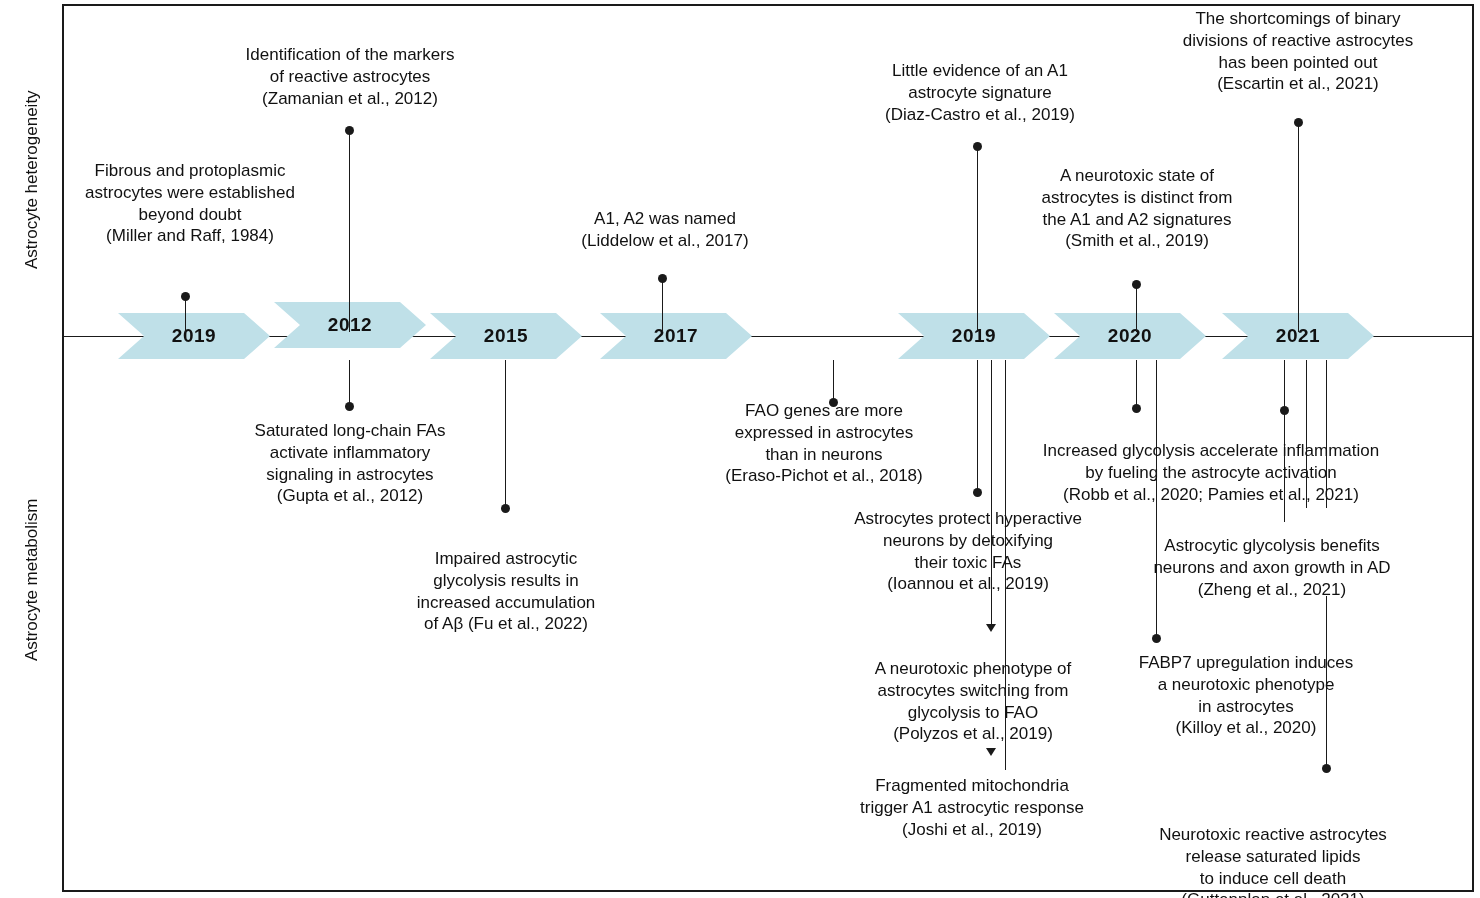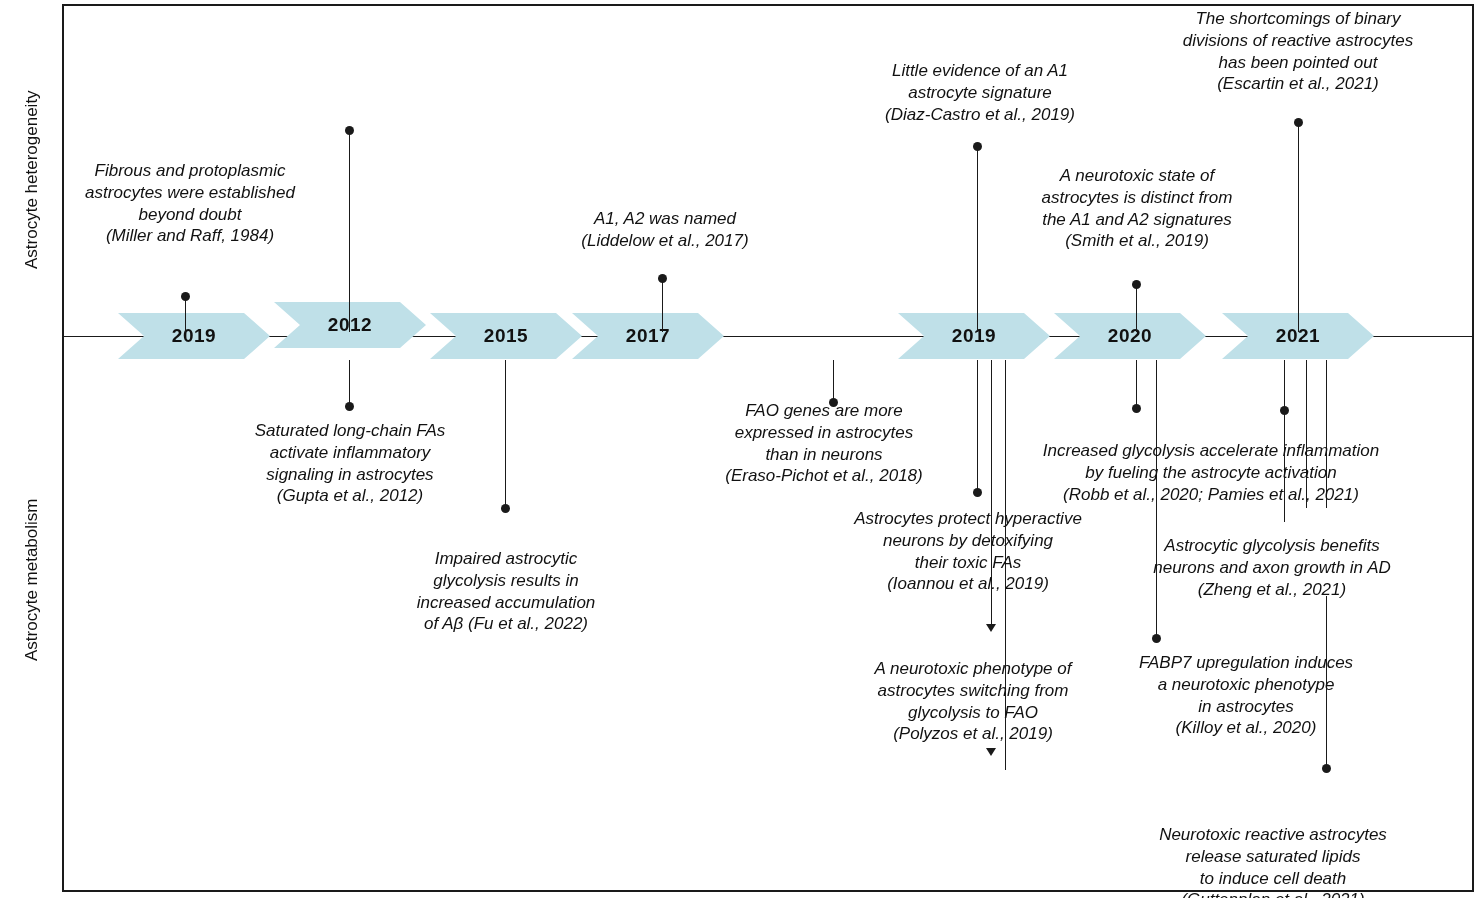--- a/index.html
+++ b/index.html
@@ -100,38 +100,37 @@
     border-top: 8px solid #1a1a1a;
     margin-left: -5px;
   }
   .note {
     position: absolute;
     font-size: 17px;
     line-height: 1.28;
     color: #111111;
     text-align: center;
     white-space: pre-line;
-    font-style: italic;
   }
 </style>
 </head>
 <body>
 
 <div id="figure">
 
   <div class="frame"></div>
   <div class="axis-line"></div>
 
   <div class="side-label" id="label-heterogeneity">Astrocyte heterogeneity</div>
   <div class="side-label" id="label-metabolism">Astrocyte metabolism</div>
 
   <div class="chevron chev-first" style="left:118px; top:313px; width:152px;">2019</div>
   <div class="chevron" style="left:274px; top:302px; width:152px;">2012</div>
   <div class="chevron" style="left:430px; top:313px; width:152px;">2015</div>
-  <div class="chevron" style="left:572px; top:313px; width:152px;">2017</div>
+  <div class="chevron" style="left:600px; top:313px; width:152px;">2017</div>
   <div class="chevron" style="left:898px; top:313px; width:152px;">2019</div>
   <div class="chevron" style="left:1054px; top:313px; width:152px;">2020</div>
   <div class="chevron" style="left:1222px; top:313px; width:152px;">2021</div>
 
   <div class="stem" style="left:185px; top:296px; height:36px;"></div>
   <div class="dot" style="left:185px; top:292px;"></div>
 
   <div class="stem" style="left:349px; top:130px; height:202px;"></div>
   <div class="dot" style="left:349px; top:126px;"></div>
 
@@ -144,20 +143,23 @@
   <div class="stem" style="left:1136px; top:284px; height:48px;"></div>
   <div class="dot" style="left:1136px; top:280px;"></div>
 
   <div class="stem" style="left:1298px; top:122px; height:210px;"></div>
   <div class="dot" style="left:1298px; top:118px;"></div>
 
   <div class="note" style="left:60px; top:160px; width:260px;">Fibrous and protoplasmic
 astrocytes were established
 beyond doubt
 (Miller and Raff, 1984)</div>
+  <div class="note" style="left:205px; top:44px; width:290px;">Identification of the markers
+of reactive astrocytes
+(Zamanian et al., 2012)</div>
   <div class="note" style="left:540px; top:208px; width:250px;">A1, A2 was named
 (Liddelow et al., 2017)</div>
   <div class="note" style="left:838px; top:60px; width:284px;">Little evidence of an A1
 astrocyte signature
 (Diaz-Castro et al., 2019)</div>
   <div class="note" style="left:1006px; top:165px; width:262px;">A neurotoxic state of
 astrocytes is distinct from
 the A1 and A2 signatures
 (Smith et al., 2019)</div>
   <div class="note" style="left:1138px; top:8px; width:320px;">The shortcomings of binary
@@ -210,20 +212,23 @@
 than in neurons
 (Eraso-Pichot et al., 2018)</div>
   <div class="note" style="left:808px; top:508px; width:320px;">Astrocytes protect hyperactive
 neurons by detoxifying
 their toxic FAs
 (Ioannou et al., 2019)</div>
   <div class="note" style="left:828px; top:658px; width:290px;">A neurotoxic phenotype of
 astrocytes switching from
 glycolysis to FAO
 (Polyzos et al., 2019)</div>
+  <div class="note" style="left:822px; top:775px; width:300px;">Fragmented mitochondria
+trigger A1 astrocytic response
+(Joshi et al., 2019)</div>
   <div class="note" style="left:996px; top:440px; width:430px;">Increased glycolysis accelerate inflammation
 by fueling the astrocyte activation
 (Robb et al., 2020; Pamies et al., 2021)</div>
   <div class="note" style="left:1122px; top:535px; width:300px;">Astrocytic glycolysis benefits
 neurons and axon growth in AD
 (Zheng et al., 2021)</div>
   <div class="note" style="left:1102px; top:652px; width:288px;">FABP7 upregulation induces
 a neurotoxic phenotype
 in astrocytes
 (Killoy et al., 2020)</div>

